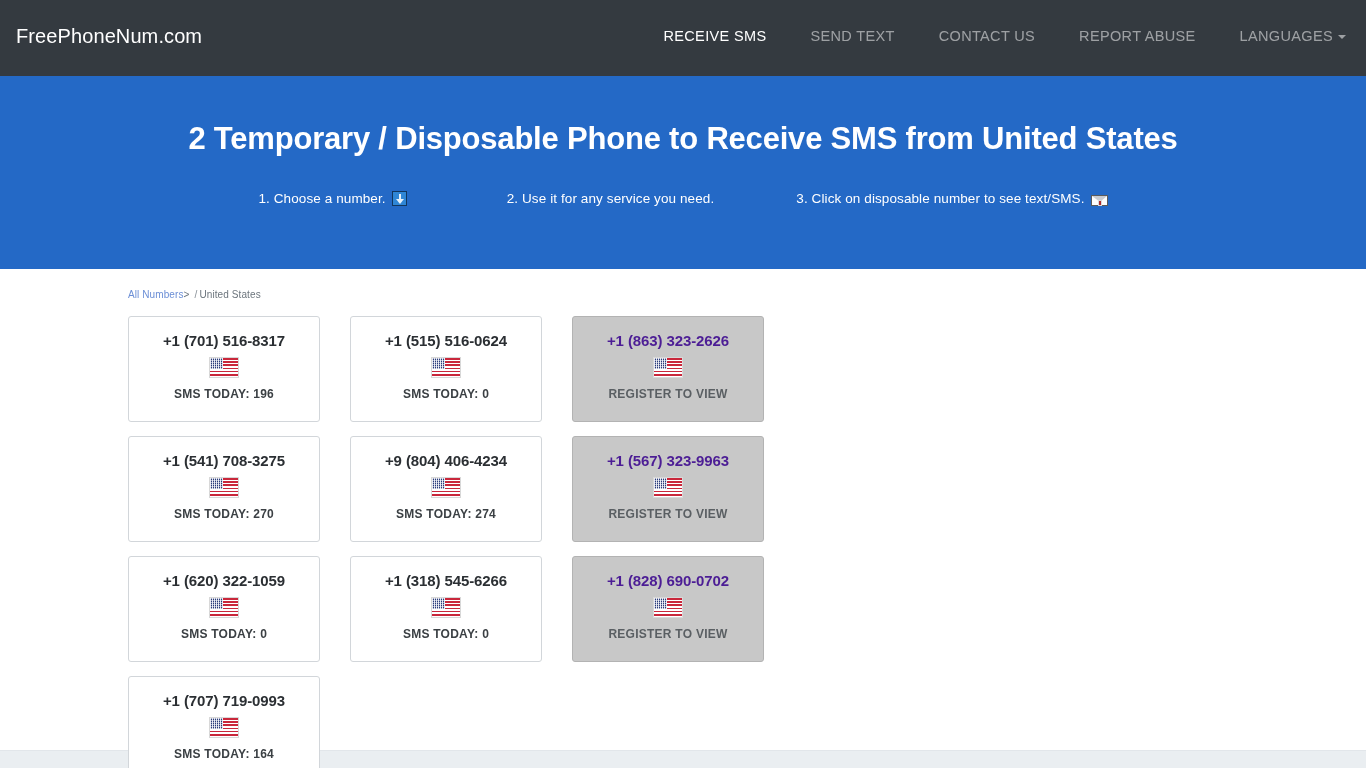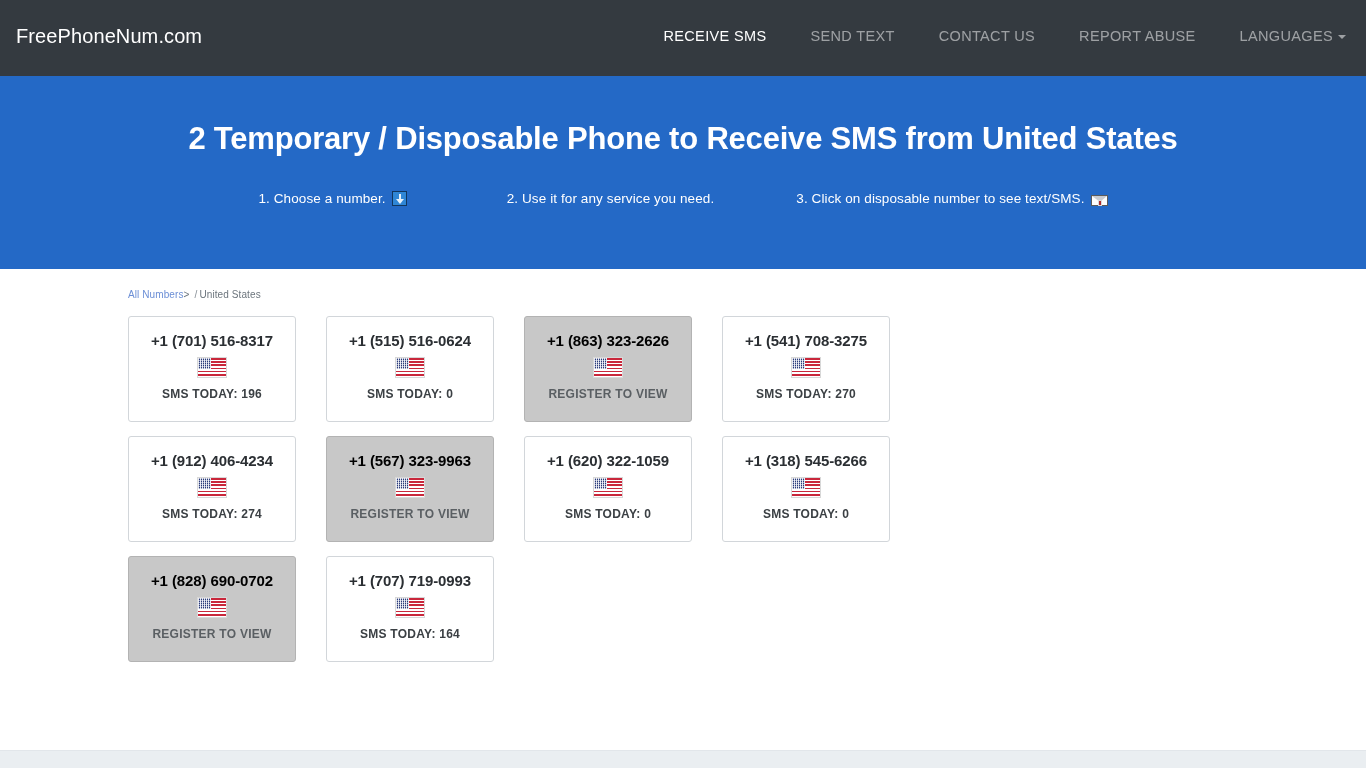--- a/index.html
+++ b/index.html
@@ -164,21 +164,21 @@
   }
   .breadcrumb .sep { color: #8a9299; margin: 0 2px 0 5px; }
   .breadcrumb .current { color: #6c757d; }
 
   .cards {
     display: flex;
     flex-wrap: wrap;
     width: 870px;
   }
   .card {
-    width: 168px;
+    width: 192px;
     height: 106px;
     margin-right: 30px;
     margin-bottom: 14px;
     border: 1px solid #d2d6da;
     border-radius: 3px;
     background: #ffffff;
     text-align: center;
     padding-top: 16px;
     cursor: pointer;
   }
@@ -186,21 +186,21 @@
     background: #c8c8c8;
     border-color: #b3b3b3;
   }
   .card-number {
     font-size: 15px;
     font-weight: bold;
     color: #2b2f33;
     letter-spacing: -0.1px;
     line-height: 1;
   }
-  .card.locked .card-number { color: #000000; text-align: center; }
+  .card.locked .card-number { color: #4c1d95; text-align: center; }
 
   .flag {
     width: 30px; height: 21px;
     margin: 9px auto 0 auto;
     position: relative;
     border: 1px solid #d8d8d8;
     background: #ffffff;
     overflow: hidden;
   }
   .flag .stripes {
@@ -292,21 +292,21 @@
       </div>
       <div class="card">
         <div class="card-number">+1 (541) 708-3275</div>
         <div class="flag">
           <span class="stripes"></span>
           <span class="canton"></span>
         </div>
         <div class="card-status">SMS TODAY: 270</div>
       </div>
       <div class="card">
-        <div class="card-number">+1 (912) 406-4234</div>
+        <div class="card-number">+9 (804) 406-4234</div>
         <div class="flag">
           <span class="stripes"></span>
           <span class="canton"></span>
         </div>
         <div class="card-status">SMS TODAY: 274</div>
       </div>
       <div class="card locked">
         <div class="card-number">+1 (567) 323-9963</div>
         <div class="flag">
           <span class="stripes"></span>

